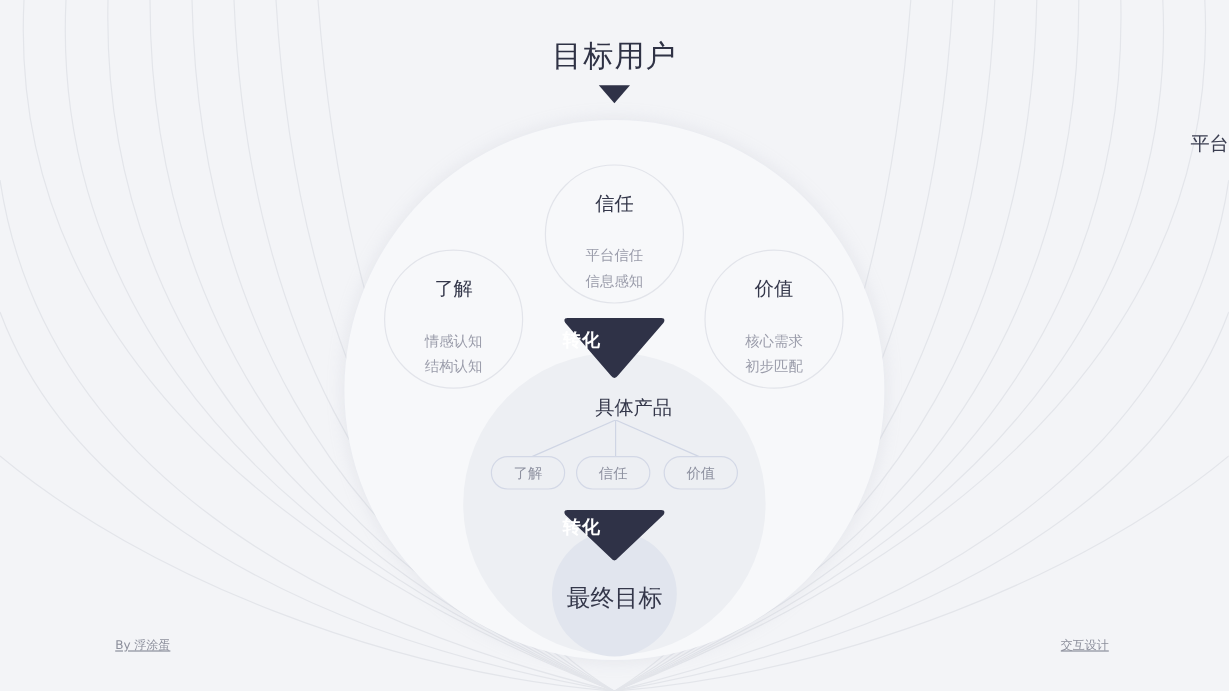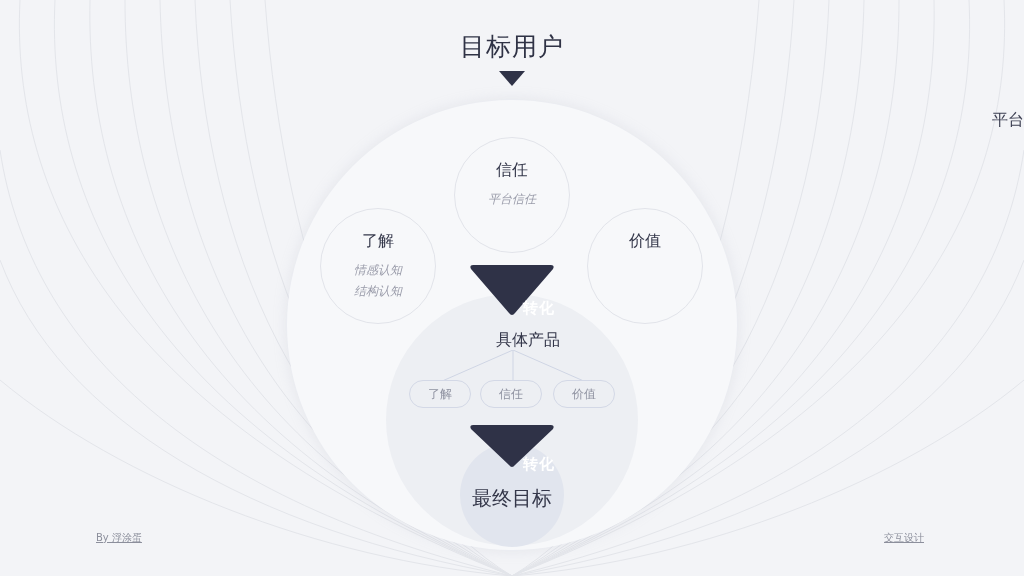--- a/index.html
+++ b/index.html
@@ -10,26 +10,26 @@
   .title { left:0; width:1024px; top:30px; text-align:center; font-size:25px; color:#2f3245; letter-spacing:1px; }
   .tri { width:0; height:0; }
   .tri-top { left:499px; top:71px; border-left:13px solid transparent; border-right:13px solid transparent; border-top:15px solid #2f3247; }
   .big-circle { left:287px; top:100px; width:450px; height:450px; border-radius:50%;
                 background:#f7f8fa; box-shadow:0 0 14px rgba(180,185,200,0.25); }
   .platform { left:0; width:1024px; top:110px; text-align:right; font-size:16px; color:#3a3d50; }
   .small-circle { width:116px; height:116px; border-radius:50%; border:1px solid #e2e4ea; box-sizing:border-box;
                   text-align:center; background:transparent; }
   .sc-title { font-size:16px; color:#34374a; margin-top:22px; }
   .sc-line { font-size:12px; color:#9a9caa; line-height:21px; }
-  .sc-lines { margin-top:8px;font-style:italic; }
+  .sc-lines { margin-top:22px; }
   .product-circle { left:386px; top:294px; width:252px; height:252px; border-radius:50%; background:#edeff3; overflow:hidden; }
   .final-circle { left:460px; top:443px; width:104px; height:104px; border-radius:50%; background:#e1e5ee; }
   .conv { width:86px; height:50px; }
   .conv svg { position:absolute; left:0; top:0; }
-  .conv span { position:absolute; left:0; width:86px; text-align:right; top:9px; color:#fff; font-size:15px; font-weight:bold; letter-spacing:1px;margin-top:25px; }
+  .conv span { position:absolute; left:0; width:86px; text-align:left; top:9px; color:#fff; font-size:15px; font-weight:bold; letter-spacing:1px; }
   .product-label { left:0; width:1024px; top:330px; text-align:center; font-size:16px; color:#34374a;margin-left:16px; }
   .pill { width:62px; height:28px; border:1px solid #d3d8e6; border-radius:14px; box-sizing:border-box;
           text-align:center; line-height:26px; font-size:12px; color:#8e91a0; background:#edeff3; }
   .final-label { left:0; width:1024px; top:485px; text-align:center; font-size:20px; color:#34374a; }
   .footer { font-size:10px; color:#8c8f9c; top:531px;text-decoration:underline; }
 </style>
 </head>
 <body>
 
 <svg class="bg-lines" viewBox="0 0 1024 576">
@@ -62,33 +62,38 @@
 <div class="abs title">目标用户</div>
 <div class="abs tri tri-top"></div>
 
 <div class="abs big-circle"></div>
 <div class="abs platform">平台</div>
 
 <div class="abs small-circle" style="left:454px; top:137px;">
   <div class="sc-title">信任</div>
   <div class="sc-lines">
     <div class="sc-line">平台信任</div>
+    <div class="sc-line">信息感知</div>
   </div>
 </div>
 
 <div class="abs small-circle" style="left:320px; top:208px;">
   <div class="sc-title">了解</div>
   <div class="sc-lines">
     <div class="sc-line">情感认知</div>
     <div class="sc-line">结构认知</div>
   </div>
 </div>
 
 <div class="abs small-circle" style="left:587px; top:208px;">
   <div class="sc-title">价值</div>
+  <div class="sc-lines">
+    <div class="sc-line">核心需求</div>
+    <div class="sc-line">初步匹配</div>
+  </div>
 </div>
 
 <div class="abs product-circle"></div>
 <div class="abs final-circle"></div>
 
 <div class="abs conv" style="left:469px; top:265px;">
   <svg width="86" height="52" viewBox="0 0 86 52">
     <path d="M4 0 H82 Q86 0 84 4 L46 48 Q43 52 40 48 L2 4 Q0 0 4 0 Z" fill="#2f3247"></path>
   </svg>
   <span>转化</span>

